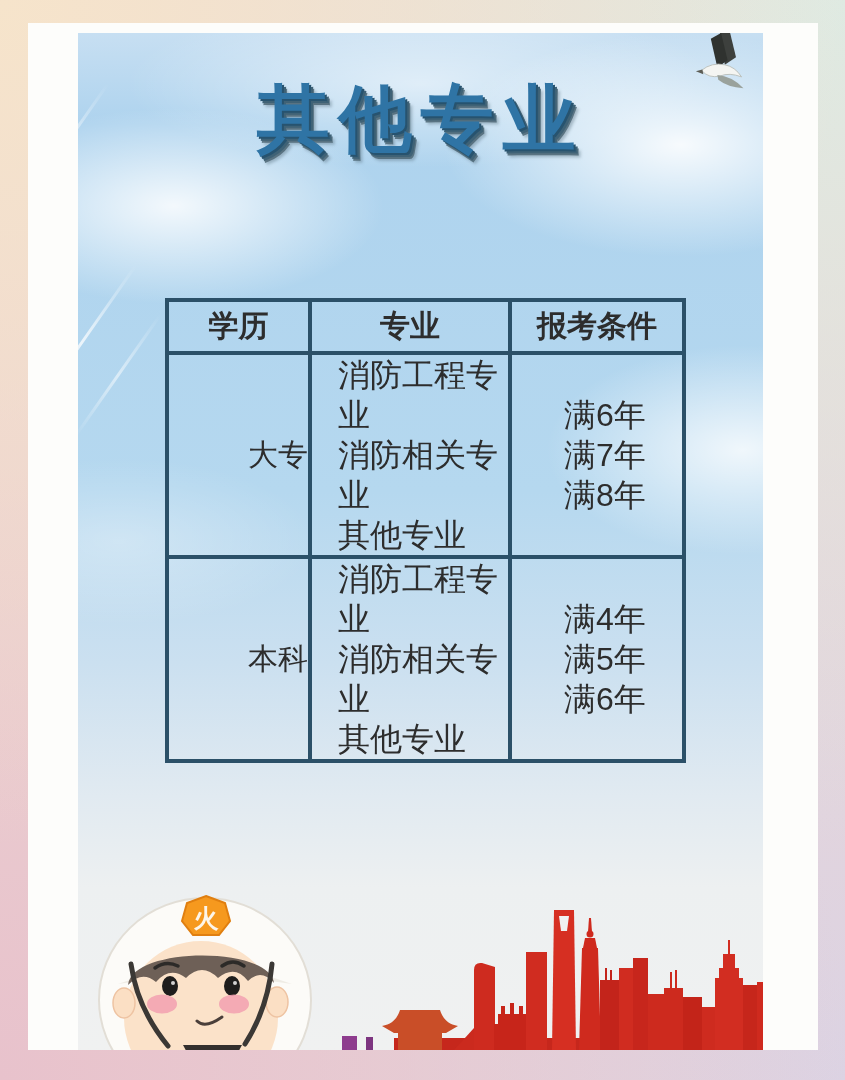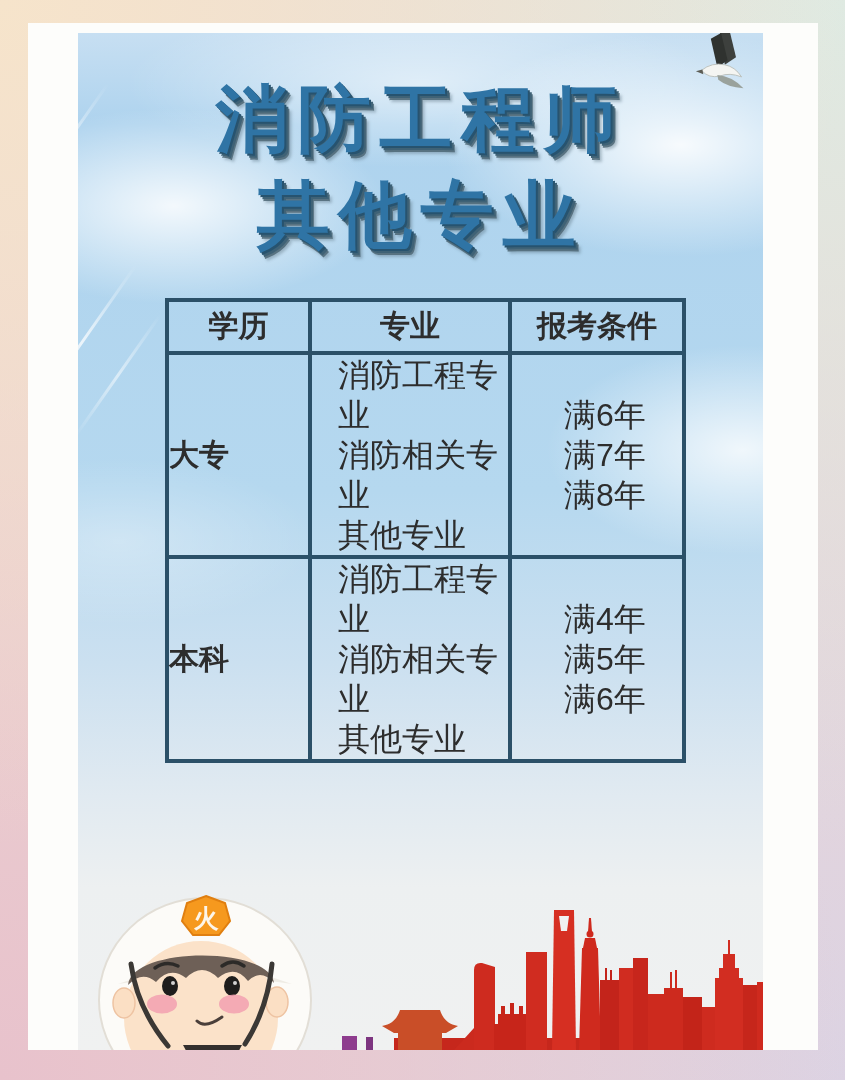--- a/index.html
+++ b/index.html
@@ -53,21 +53,21 @@
                  5px 6px 0 rgba(78,103,118,.85), 7px 8px 3px rgba(85,110,125,.4);
   }
 
   
   table.req {
     position:absolute; left:87px; top:265px;
     width:517px; border-collapse:collapse; table-layout:fixed;
   }
   table.req th, table.req td { border:4px solid #2b5068; color:#2d2d2d; }
   table.req th { font-size:30px; font-weight:bold; height:53px; }
-  td.edu { text-align:left; font-size:30px; font-weight:bold; line-height:44px; }
+  td.edu { text-align:right; font-size:30px; font-weight:normal; line-height:44px; }
   td.majors, td.years { font-size:32px; line-height:40px; vertical-align:middle; }
   td.majors { padding-left:26px; }
   td.years  { padding-left:52px; }
   tr.r1 { height:158px; } tr.r2 { height:167px; } tr.r3 { height:207px; }
 
   .gull    { position:absolute; left:616px; top:-6px; width:56px; height:70px; }
   .mascot  { position:absolute; left:20px;  top:855px; width:214px; height:170px; }
   .skyline { position:absolute; left:260px; top:837px; width:425px; height:180px; }
 </style>
 </head>
@@ -83,21 +83,20 @@
 
     <svg class="gull" viewBox="0 0 60 70">
       <path d="M28,4 L38,1 L45,30 L33,38 Z" fill="#3d403d"></path>
       <path d="M18,10 L29,4 L36,33 L25,41 Z" fill="#2f322f"></path>
       <path d="M8,44 Q19,35 33,38 Q44,40 51,51 Q38,46 28,50 Q16,53 8,44 Z" fill="#f4f5f2" stroke="#b9beba" stroke-width="1"></path>
       <path d="M9,43 L2,45 L10,48 Z" fill="#5c5c54"></path>
       <path d="M25,49 Q40,50 53,63 Q36,62 26,54 Z" fill="#9aa29c"></path>
     </svg>
 
     <div class="title">
-      <div>消防工程师</div>
       <div>其他专业</div>
     </div>
 
     <table class="req">
       <colgroup>
             <col style="width:143px">
             <col style="width:200px">
             <col style="width:174px">
           </colgroup>
       <thead>

